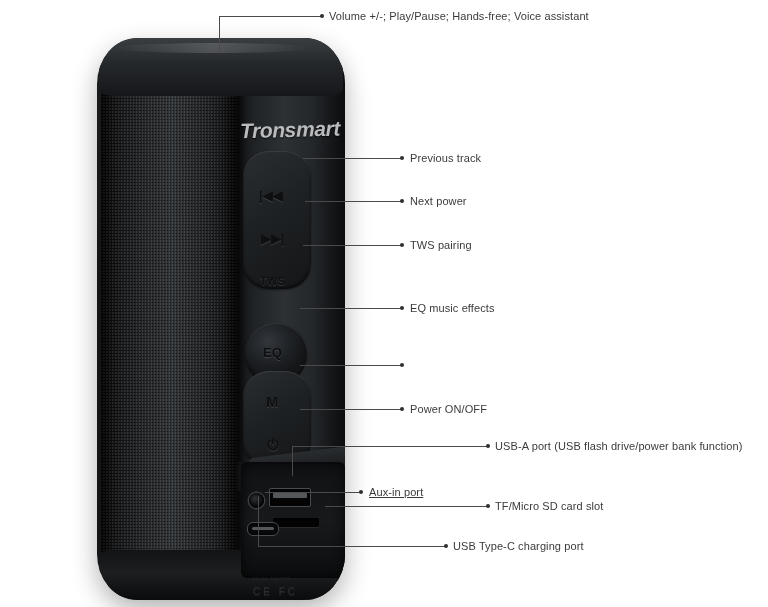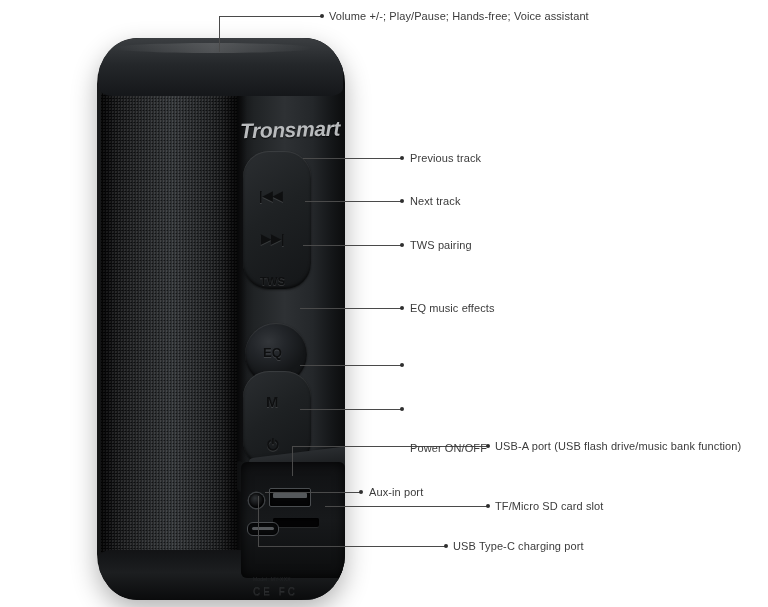--- a/index.html
+++ b/index.html
@@ -242,23 +242,23 @@
 
   <div class="lead-h" style="left:325px;top:506px;width:163px;"></div>
   <div class="dot" style="left:486px;top:504px;"></div>
 
   <div class="lead-v" style="left:258px;top:496px;height:50px;"></div>
   <div class="lead-h" style="left:258px;top:546px;width:188px;"></div>
   <div class="dot" style="left:444px;top:544px;"></div>
 
   <div class="callout" style="left:329px;top:6px;">Volume +/-; Play/Pause; Hands-free; Voice assistant</div>
   <div class="callout" style="left:410px;top:148px;">Previous track</div>
-  <div class="callout" style="left:410px;top:191px;">Next track</div>
+  <div class="callout" style="left:410px;top:191px;">Next power</div>
   <div class="callout" style="left:410px;top:235px;">TWS pairing</div>
   <div class="callout" style="left:410px;top:298px;text-align:center;">EQ music effects</div>
-  <div class="callout" style="left:410px;top:399px;margin-top:39px;">Power ON/OFF</div>
-
-  <div class="callout wrap" style="left:495px;top:436px;width:250px;">USB-A port (USB flash drive/music bank function)</div>
-  <div class="callout" style="left:369px;top:482px;">Aux-in port</div>
+  <div class="callout" style="left:410px;top:399px;">Power ON/OFF</div>
+
+  <div class="callout wrap" style="left:495px;top:436px;width:250px;">USB-A port (USB flash drive/power bank function)</div>
+  <div class="callout" style="left:369px;top:482px;text-decoration:underline;">Aux-in port</div>
   <div class="callout" style="left:495px;top:496px;">TF/Micro SD card slot</div>
   <div class="callout" style="left:453px;top:536px;">USB Type-C charging port</div>
 
 </div>
 
 </body></html>

